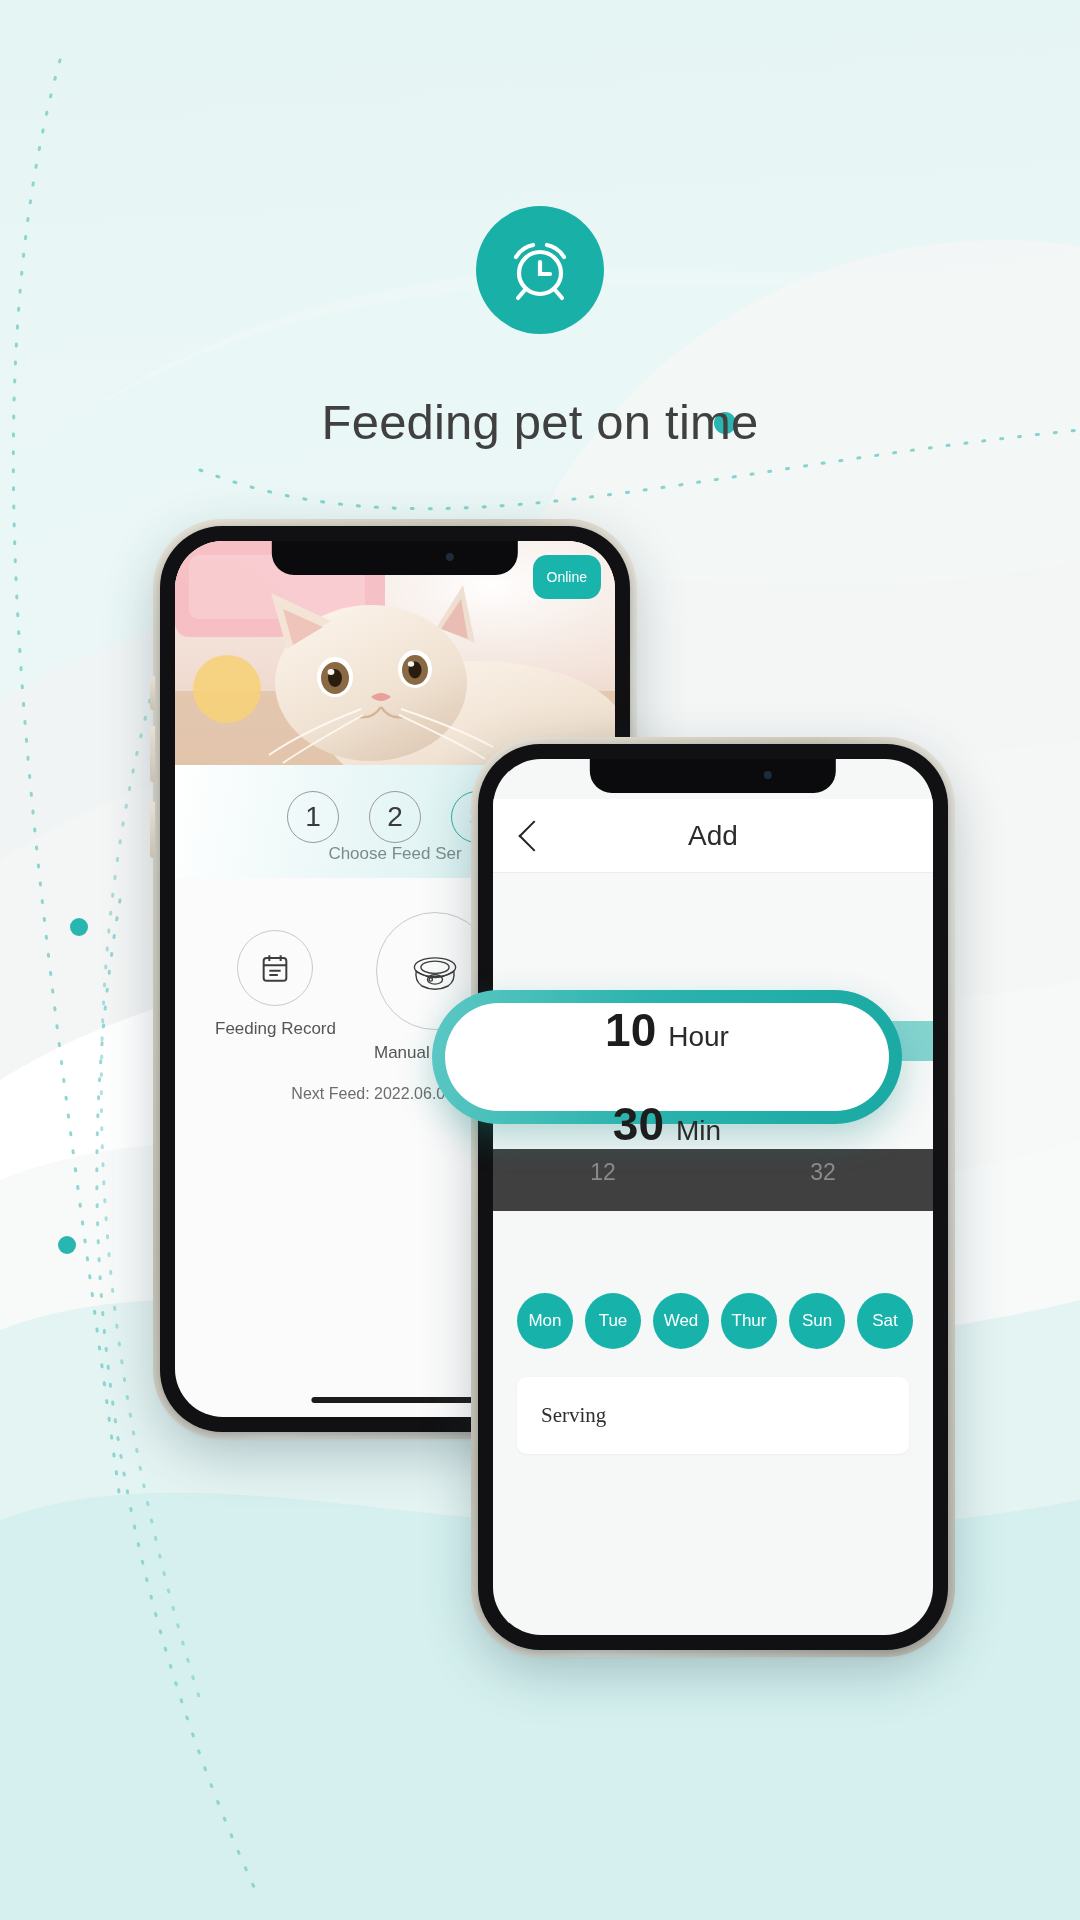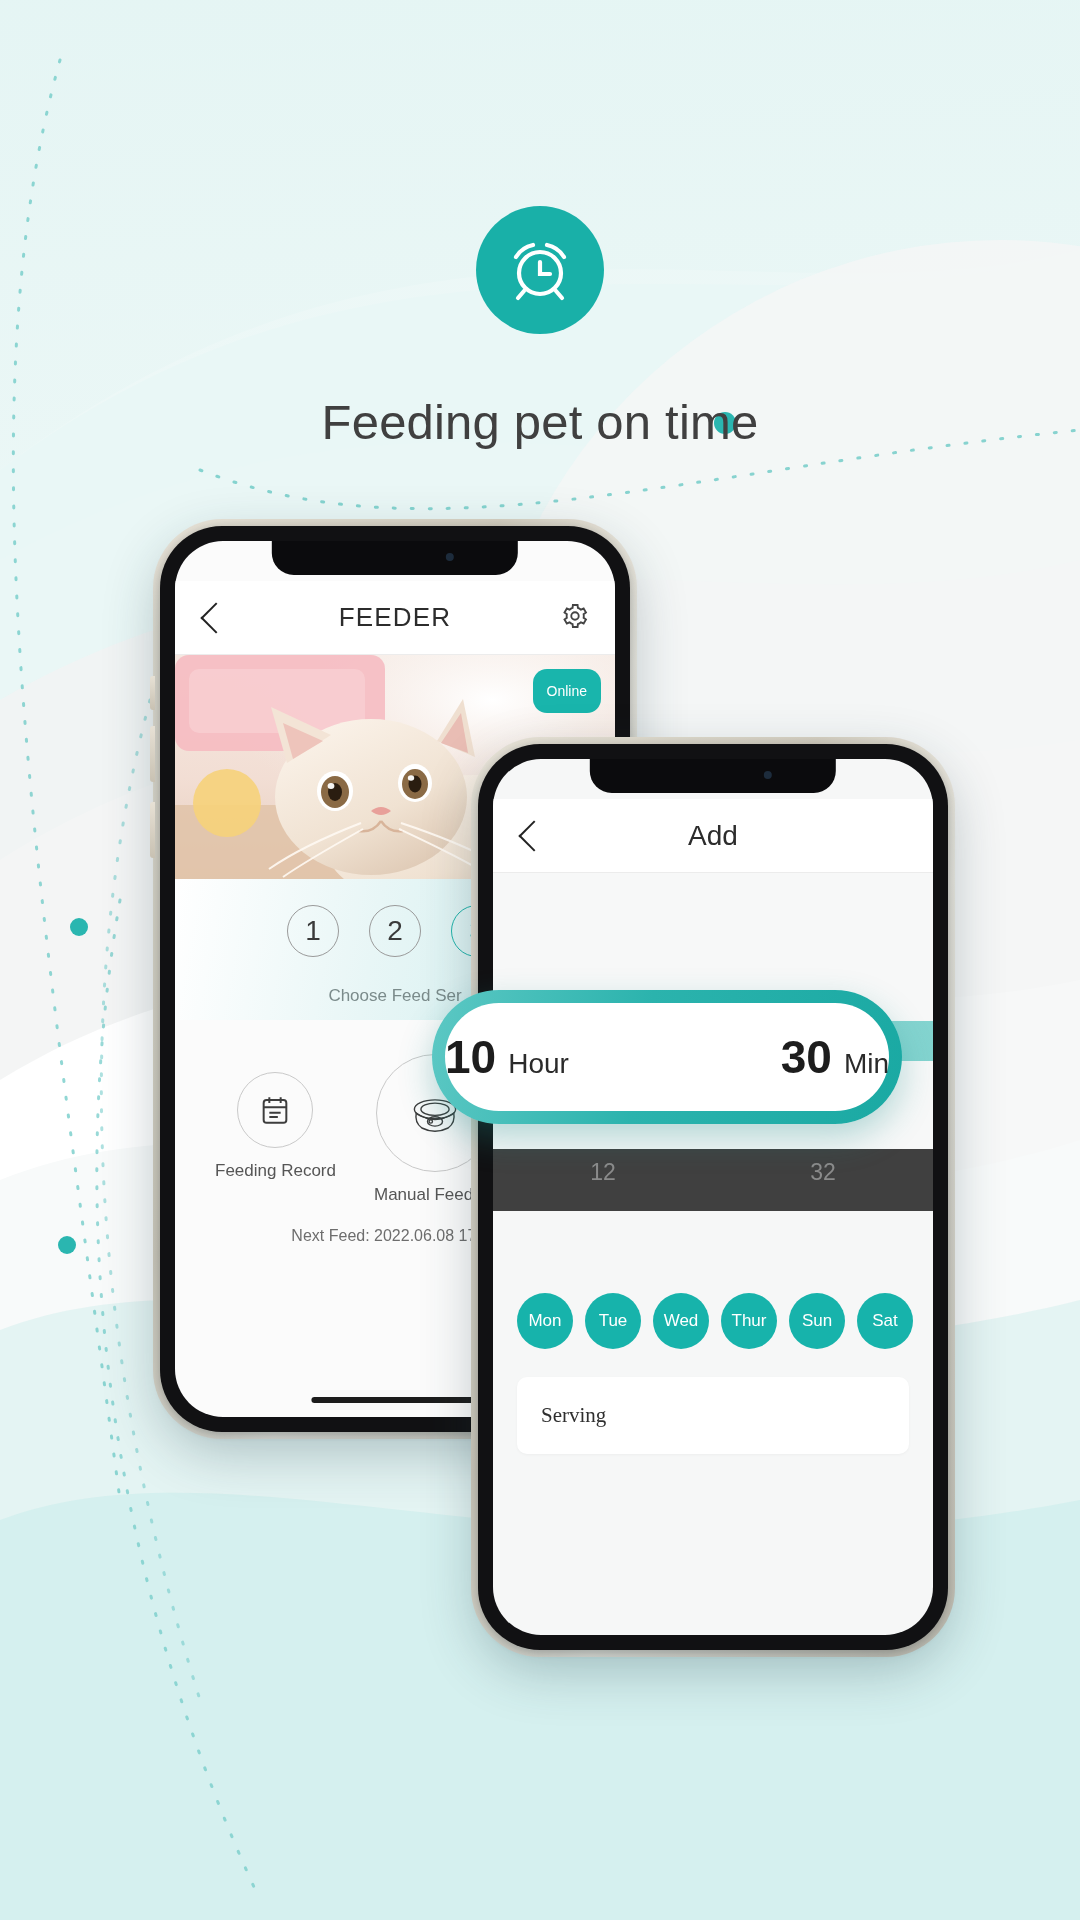--- a/index.html
+++ b/index.html
@@ -142,21 +142,21 @@
   }
   .serv-circle {
     width: 52px; height: 52px; border-radius: 50%;
     border: 1.4px solid #9a9a9a;
     display: flex; align-items: center; justify-content: center;
     font-size: 28px; color: #3a3a3a;
     background: transparent;
   }
   .serv-circle.on { border-color: #22b3ab; color: #22b3ab; }
   .serving-label {
-    margin-top: 29px;
+    margin-top: 1px;
     font-size: 17px; color: #7b8b8b;
   }
 
   .actions-row {
     display: flex; align-items: flex-start;
     padding: 34px 26px 0;
     gap: 26px;
   }
   .action { text-align: center; }
   .act-circle {
@@ -233,22 +233,23 @@
     border-radius: 67px;
     background: linear-gradient(100deg,#5cc8c4 0%,#2bb3ad 45%,#1aa9a3 100%);
     padding: 13px;
     z-index: 30;
     box-shadow: 0 14px 34px rgba(26,140,135,.30);
   }
   #time-capsule-inner {
     width: 100%; height: 100%;
     background: #fff;
     border-radius: 54px;
-    display: flex; align-items: center; justify-content: space-between;
-    gap: 60px;
+    display: flex; align-items: center; justify-content: flex-start;
+    gap: 40px;
+    flex-direction: column;
   }
   .tc-group { display: flex; align-items: baseline; gap: 12px; }
   .tc-num { font-size: 46px; font-weight: 700; color: #1d1d1d; }
   .tc-unit { font-size: 28px; color: #2a2a2a; }
 
   .dot { position: absolute; border-radius: 50%; background: #2ab6b0; }
 </style>
 </head>
 <body>
 
@@ -308,30 +309,20 @@
 
 <div class="phone" id="phone1">
   <div class="phone-body">
     <div class="phone-rim"></div>
     <div class="side-btn" style="top:150px;height:34px;"></div>
     <div class="side-btn" style="top:200px;height:56px;"></div>
     <div class="side-btn" style="top:276px;height:56px;"></div>
     <div class="phone-screen">
       <div class="notch"></div>
 
-      <div class="app-bar">
-        <div class="chev-back"></div>
-        <div class="app-bar-title">FEEDER</div>
-        <div class="gear">
-          <svg width="28" height="28" viewBox="0 0 24 24" fill="none" stroke="#444" stroke-width="1.6">
-            <circle cx="12" cy="12" r="3.2"></circle>
-            <path d="M19.4 13.5a7.6 7.6 0 0 0 0-3l2-1.5-2-3.4-2.3 1a7.6 7.6 0 0 0-2.6-1.5l-.3-2.5h-4l-.3 2.5A7.6 7.6 0 0 0 7.3 6.6l-2.3-1-2 3.4 2 1.5a7.6 7.6 0 0 0 0 3l-2 1.5 2 3.4 2.3-1a7.6 7.6 0 0 0 2.6 1.5l.3 2.5h4l.3-2.5a7.6 7.6 0 0 0 2.6-1.5l2.3 1 2-3.4z"></path>
-          </svg>
-        </div>
-      </div>
 
       <div class="cat-photo">
         <svg width="100%" height="100%" viewBox="0 0 440 224" preserveAspectRatio="xMidYMid slice">
           <defs>
             <linearGradient id="room" x1="0" y1="0" x2="0" y2="1">
               <stop offset="0%" stop-color="#f6e9e2"></stop>
               <stop offset="55%" stop-color="#f2ded4"></stop>
               <stop offset="100%" stop-color="#e5cdbc"></stop>
             </linearGradient>
             <radialGradient id="win" cx="0.72" cy="0.2" r="0.6">

